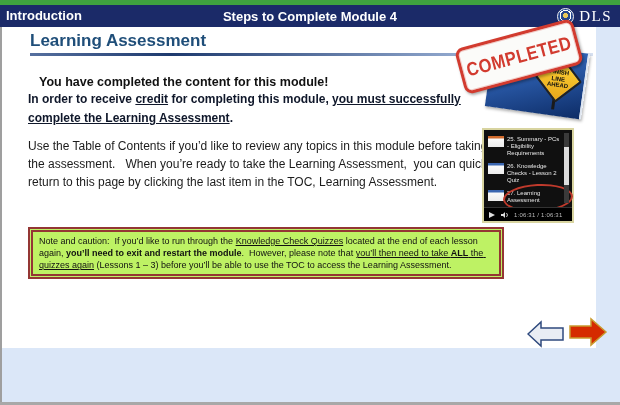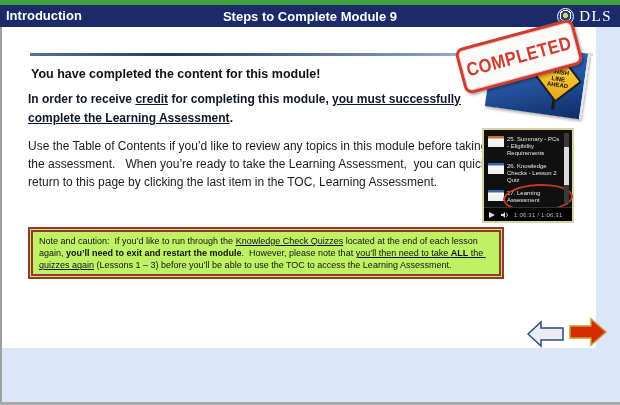--- a/index.html
+++ b/index.html
@@ -17,21 +17,21 @@
   .logo-text{font-family:"Liberation Serif",serif;font-size:15px;letter-spacing:1.5px;}
   
   .left-border{position:absolute;left:0;top:27px;width:2px;height:378px;background:#9f9f9f;}
   .right-strip{position:absolute;left:596px;top:27px;width:24px;height:375px;background:#dbe7f8;}
   .bottom-strip{position:absolute;left:2px;top:348px;width:618px;height:54px;background:#dbe7f8;}
   .bottom-border{position:absolute;left:0;top:402px;width:620px;height:3px;background:#a8a8a8;}
   
   .page-title{position:absolute;left:30px;top:31px;margin:0;font-size:17px;font-weight:600;color:#1f4e79;}
   .title-rule{position:absolute;left:30px;top:53px;width:563px;height:3px;
               background:linear-gradient(90deg,#56709f,#1e3a6e 25%,#8fa6cc 75%,#d7e1f1);}
-  .p-bold{position:absolute;left:28px;top:64px;margin:3px;font-size:12.5px;font-weight:bold;color:#111;}
+  .p-bold{position:absolute;left:28px;top:64px;margin:11px;font-size:12.5px;font-weight:bold;color:#111;}
   .p-red{position:absolute;left:28px;top:90px;margin:0;width:450px;font-size:12px;font-weight:bold;
          color:#0f172a;line-height:1.6;}
   .p-body{position:absolute;left:28px;top:137px;margin:0;width:470px;font-size:12px;color:#1c1c1c;
           line-height:1.5;white-space:pre-wrap;}
   .u{text-decoration:underline;}
   .b{font-weight:bold;}
   .note{position:absolute;left:28px;top:227px;width:476px;box-sizing:border-box;
         background:#bef264;border:5px double #943634;padding:3px 6px;
         font-size:9px;line-height:1.35;color:#111;white-space:pre-wrap;}
   .p-next{position:absolute;left:90px;top:289px;margin:0;width:380px;font-size:14px;color:#111;line-height:1.55;}
@@ -72,32 +72,33 @@
 </style>
 </head>
 <body>
 
 <div class="stage">
 
   <div class="top-green"></div>
 
   <div class="header">
     <span class="h-left">Introduction</span>
-    <span class="h-center">Steps to Complete Module 9</span>
+    <span class="h-center">Steps to Complete Module 4</span>
     <span class="logo">
       <span class="seal"></span>
       <span class="logo-text">DLS</span>
     </span>
   </div>
 
   <div class="left-border"></div>
   <div class="right-strip"></div>
   <div class="bottom-strip"></div>
   <div class="bottom-border"></div>
 
+  <h1 class="page-title">Learning Assessment</h1>
   <div class="title-rule"></div>
 
   <p class="p-bold">You have completed the content for this module!</p>
 
   <p class="p-red"><span>In order to receive </span><span class="u">credit</span><span> for completing this module, </span><span class="u">you must successfully complete the Learning Assessment</span><span>.</span></p>
 
   <p class="p-body">Use the Table of Contents if you’d like to review any topics in this module before taking the assessment.   When you’re ready to take the Learning Assessment,  you can quickly return to this page by clicking the last item in the TOC, Learning Assessment.</p>
 
   <div class="note"><span>Note and caution:  If you’d like to run through the </span><span class="u">Knowledge Check Quizzes</span><span> located at the end of each lesson again, </span><span class="b">you’ll need to exit and restart the module</span><span>.  However, please note that </span><span class="u">you’ll then need to take </span><span class="u b">ALL</span><span class="u"> the quizzes again</span><span> (Lessons 1 – 3) before you’ll be able to use the TOC to access the Learning Assessment.</span></div>
 

